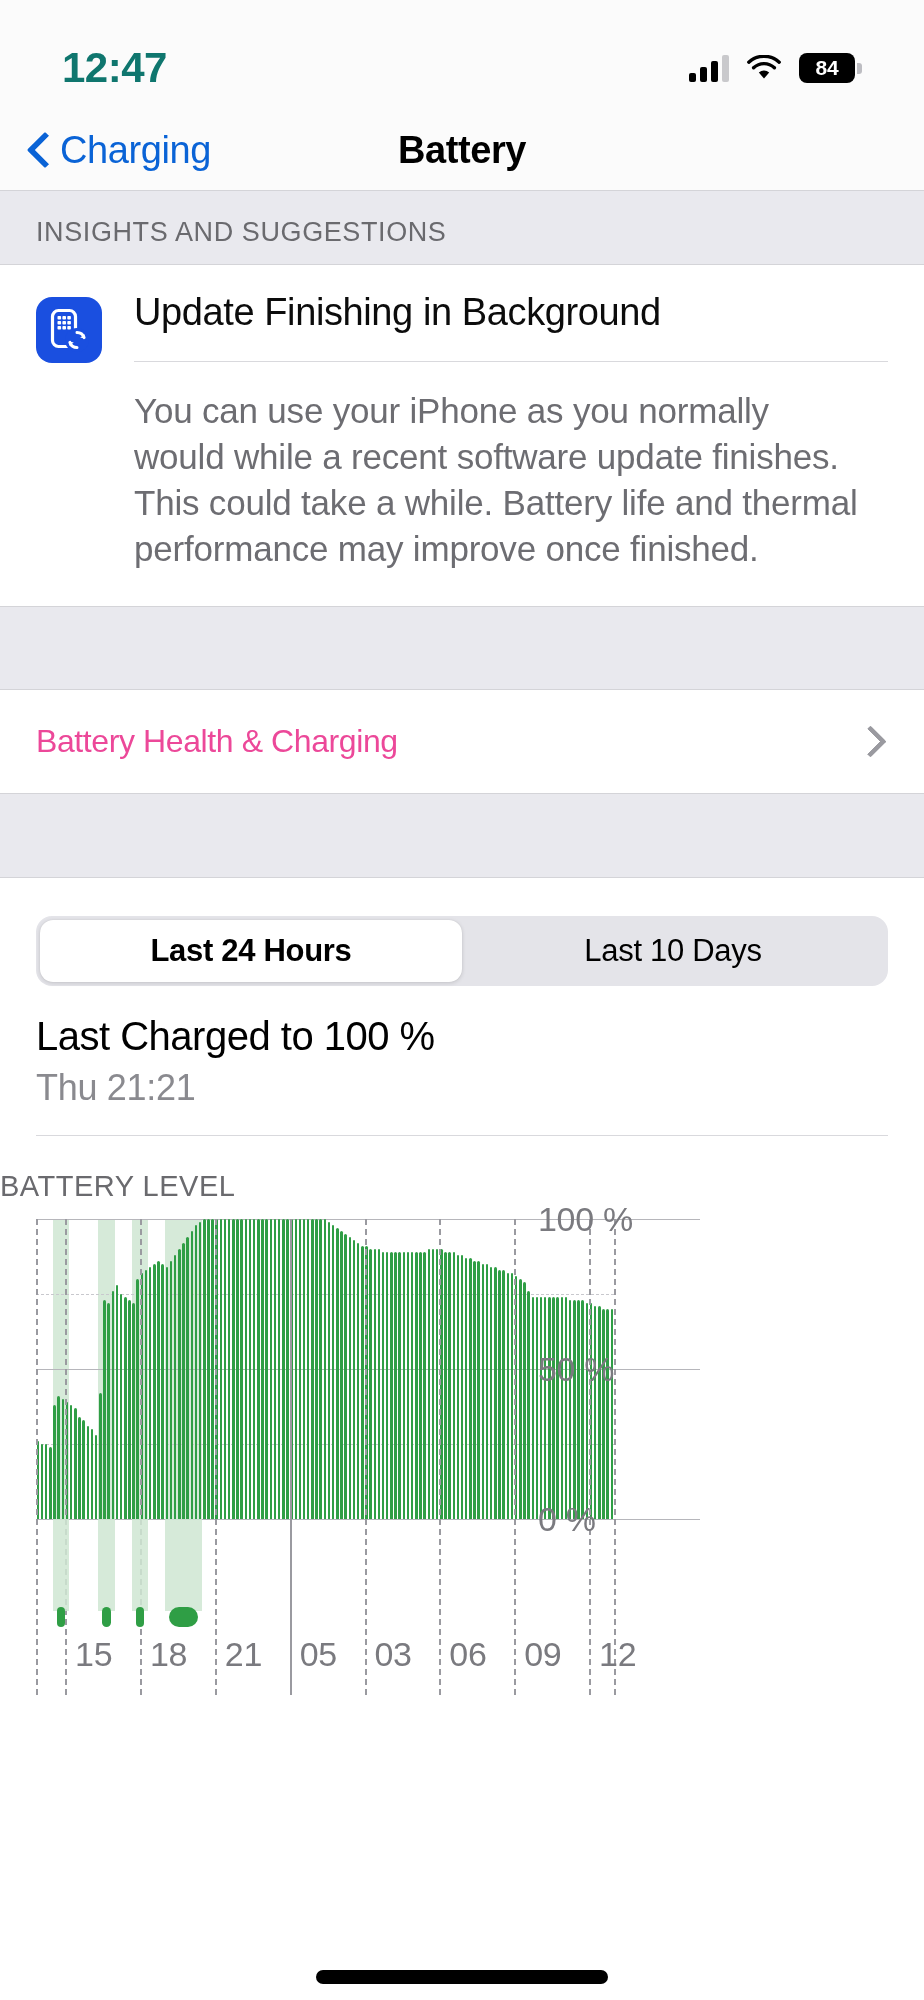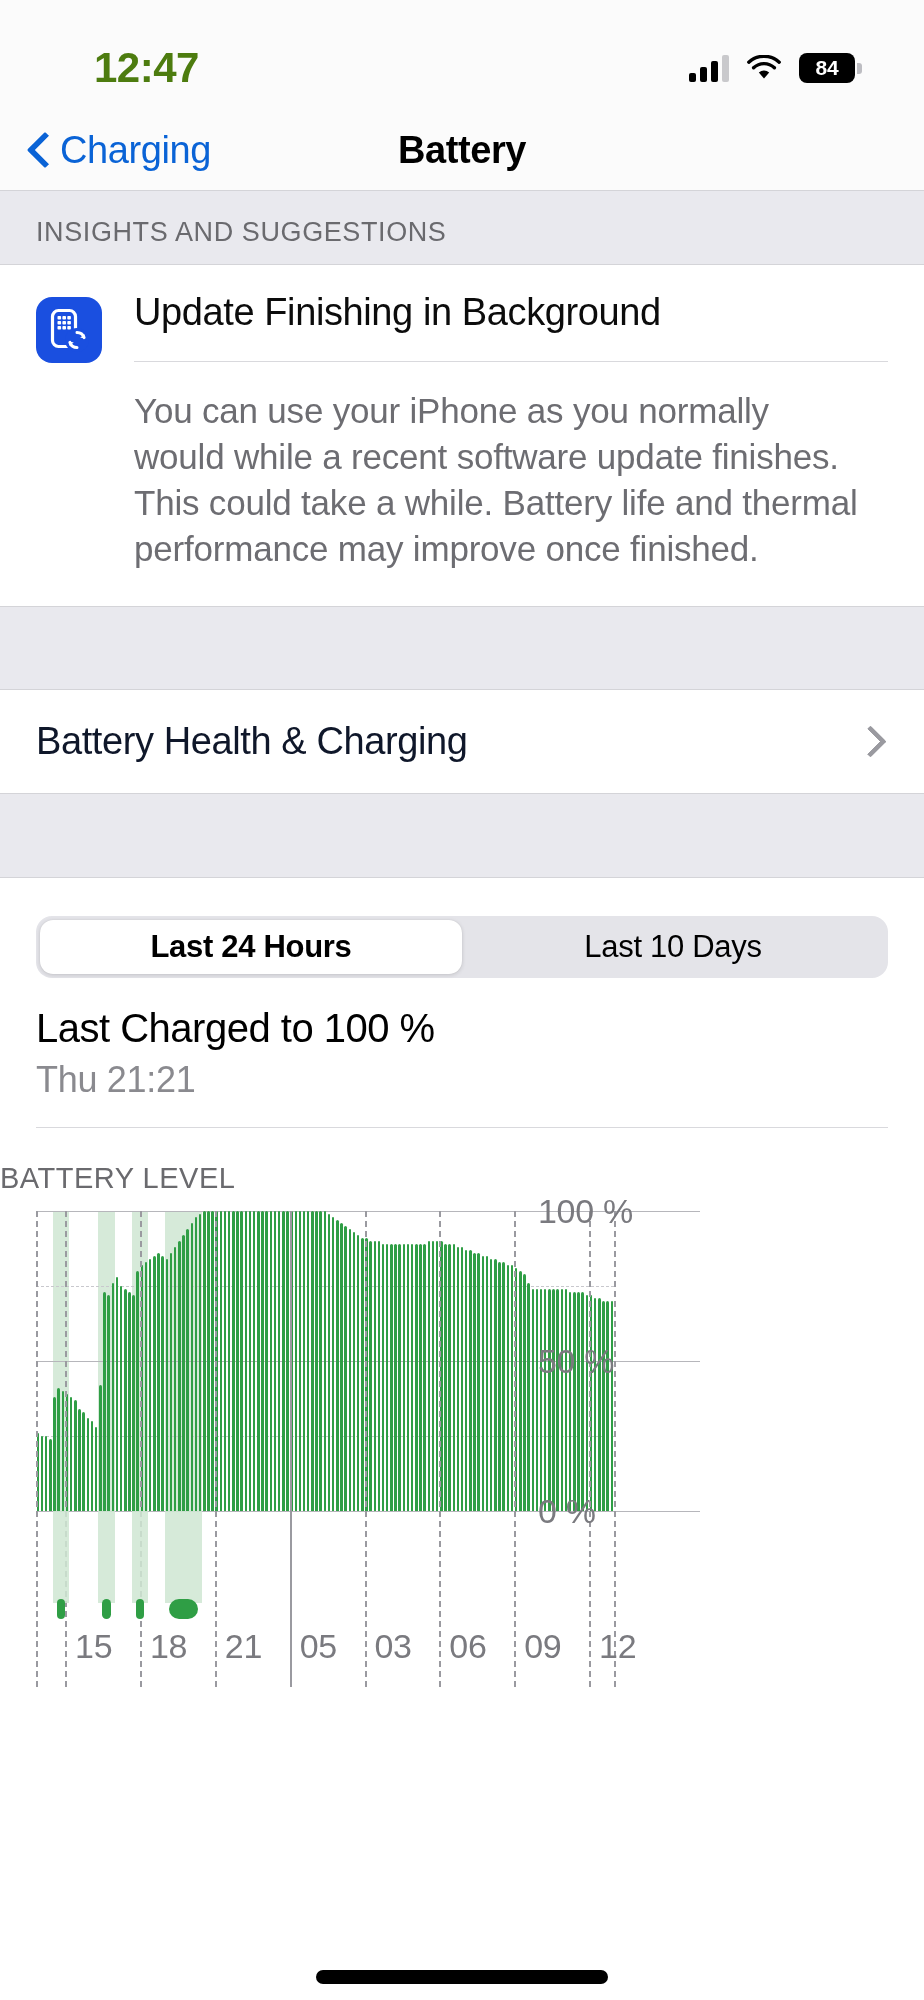--- a/index.html
+++ b/index.html
@@ -13,22 +13,22 @@
   .phone { position: relative; width: 924px; height: 2000px; background: #fff; }
 
   
   .statusbar {
     position: relative; height: 110px;
     background: #fbfbfb;
     display: flex; align-items: center;
     padding: 26px 62px 0 62px;
   }
   .sb-time {
-    font-size: 42px; font-weight: 700; color: #4d7c0f;
-    letter-spacing: -0.5px; line-height: 1; margin-left: 32px;
+    font-size: 42px; font-weight: 700; color: #0f766e;
+    letter-spacing: -0.5px; line-height: 1;
   }
   .sb-right {
     margin-left: auto; display: flex; align-items: center; gap: 18px;
   }
   .sig { display: flex; align-items: flex-end; gap: 4px; height: 28px; }
   .sig i { display: block; width: 7px; background: #000; border-radius: 2px; }
   .sig i:nth-child(1) { height: 9px; }
   .sig i:nth-child(2) { height: 15px; }
   .sig i:nth-child(3) { height: 21px; }
   .sig i:nth-child(4) { height: 27px; background: #c9c9cc; }
@@ -98,36 +98,36 @@
     font-size: 35px; color: #6d6d72; line-height: 1.32;
     padding: 26px 26px 34px 0; letter-spacing: -0.2px;
   }
 
   .gap { background: #e9e9ee; height: 84px; }
 
   .row {
     background: #fff; display: flex; align-items: center;
     padding: 0 36px; height: 104px; cursor: pointer;
   }
-  .row-label { font-size: 38px; color: #0f172a; letter-spacing: -0.4px; }
+  .row-label { font-size: 32px; color: #ec4899; letter-spacing: -0.4px; }
   .chev-right {
     margin-left: auto; width: 22px; height: 32px; position: relative;
   }
   .chev-right:before {
     content: ""; position: absolute; right: 6px; top: 4px;
     width: 18px; height: 18px;
     border-right: 5px solid #9a9aa0; border-top: 5px solid #9a9aa0;
     transform: rotate(45deg); border-radius: 2px;
   }
 
   
   .seg-wrap { background: #fff; padding: 38px 36px 0 36px; }
   .segmented {
     display: flex; background: #e4e4e9; border-radius: 16px; padding: 4px;
-    height: 62px;
+    height: 70px;
   }
   .seg {
     flex: 1; display: flex; align-items: center; justify-content: center;
     font-size: 31px; color: #000; border-radius: 13px; letter-spacing: -0.3px;
     cursor: pointer;
   }
   .seg.on {
     background: #fff; font-weight: 700;
     box-shadow: 0 1px 4px rgba(0,0,0,0.14), 0 0 1px rgba(0,0,0,0.12);
   }

